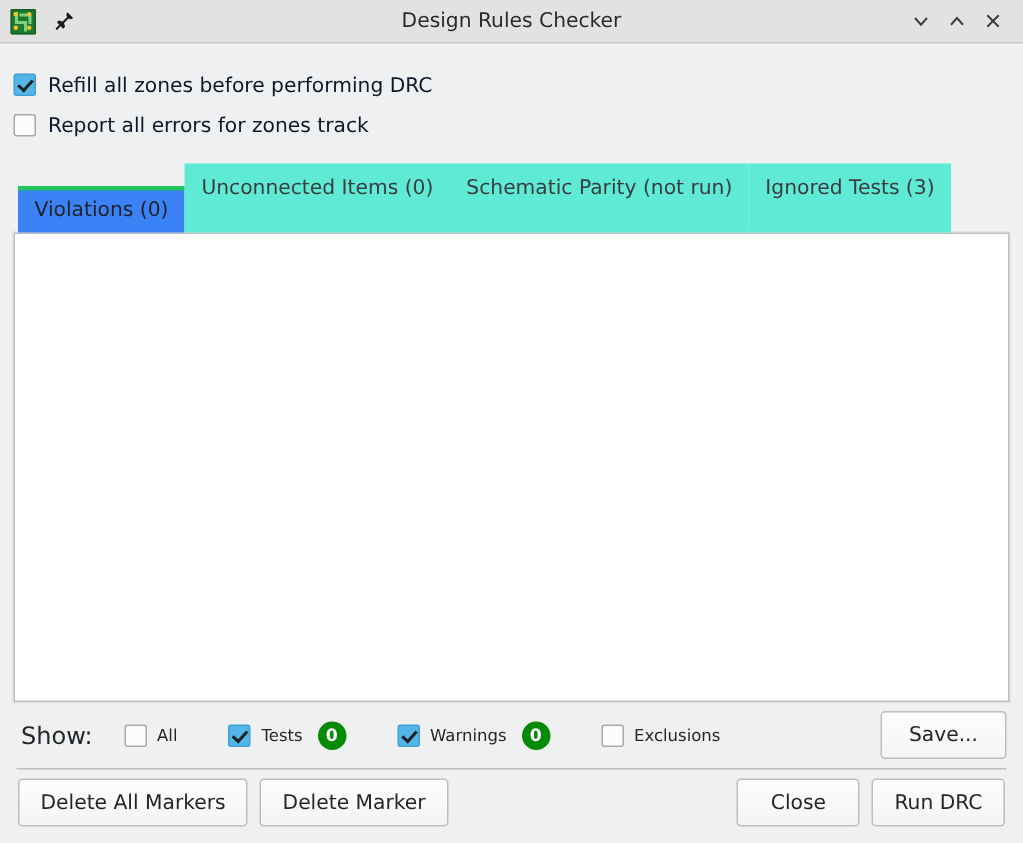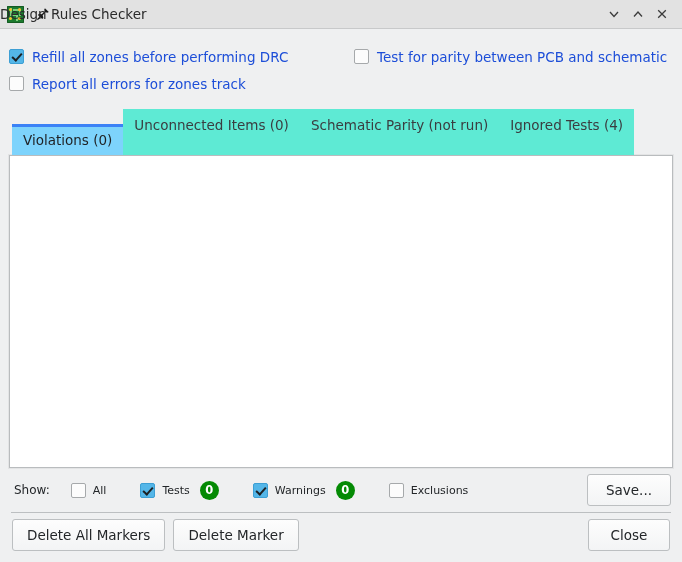--- a/index.html
+++ b/index.html
@@ -68,20 +68,21 @@
     width: 18px;
     height: 18px;
     display: flex;
     align-items: center;
     justify-content: center;
   }
 
   .tb-title {
     position: absolute;
     left: 0; right: 0;
+    text-align: center;
     font-size: 13.5px;
     color: #2b2b2b;
     pointer-events: none;
   }
   .tb-right {
     margin-left: auto;
     display: flex;
     align-items: center;
     gap: 0px;
     padding-right: 8px;
@@ -107,21 +108,21 @@
   }
   .opts-col-left { width: 345px; }
   .opts-col-right { flex: 1; }
 
   .cbrow {
     display: flex;
     align-items: center;
     gap: 8px;
     height: 27px;
   }
-  .cbrow .lbl { font-size: 13.5px; color: #1d4ed8; }
+  .cbrow .lbl { font-size: 13.5px; color: #0f172a; }
 
   
   .cb {
     width: 15px;
     height: 15px;
     border-radius: 2px;
     box-sizing: border-box;
     border: 1px solid #a6a9ab;
     background: #fcfcfc;
     position: relative;
@@ -155,22 +156,22 @@
     font-size: 13.5px;
     color: #3a3d40;
     background: #5eead4;
     border-top: 3px solid transparent;
     box-sizing: border-box;
     height: 46px;
     line-height: 15px;
     white-space: nowrap;
   }
   .tab.active {
-    background: #7dd3fc;
-    border-top: 3px solid #3b82f6;
+    background: #3b82f6;
+    border-top: 3px solid #22c55e;
     color: #1f2124;
     height: 31px;
   }
 
   
   .listpanel {
     height: 313px;
     background: #ffffff;
     border: 1px solid #b9bcbe;
     box-sizing: border-box;
@@ -179,21 +180,21 @@
   }
 
   
   .showrow {
     display: flex;
     align-items: center;
     height: 44px;
     padding-left: 5px;
   }
   .showlabel {
-    font-size: 12px;
+    font-size: 16px;
     margin-right: 21px;
   }
   .showitem {
     display: flex;
     align-items: center;
     gap: 7px;
     margin-right: 34px;
   }
   .showitem .lbl { font-size: 11px; }
   .badge {
@@ -298,33 +299,27 @@
     <div class="opts-col-left">
       <div class="cbrow">
         <span class="cb checked"></span>
         <span class="lbl">Refill all zones before performing DRC</span>
       </div>
       <div class="cbrow">
         <span class="cb"></span>
         <span class="lbl">Report all errors for zones track</span>
       </div>
     </div>
-    <div class="opts-col-right">
-      <div class="cbrow">
-        <span class="cb"></span>
-        <span class="lbl">Test for parity between PCB and schematic</span>
-      </div>
-    </div>
   </div>
 
   <div class="tabs">
     <div class="tab active">Violations (0)</div>
     <div class="tab">Unconnected Items (0)</div>
     <div class="tab">Schematic Parity (not run)</div>
-    <div class="tab">Ignored Tests (4)</div>
+    <div class="tab">Ignored Tests (3)</div>
   </div>
 
   <div class="listpanel"></div>
 
   <div class="showrow">
     <span class="showlabel">Show:</span>
 
     <span class="showitem">
       <span class="cb"></span>
       <span class="lbl">All</span>
@@ -350,15 +345,16 @@
     <button class="btn btn-save">Save...</button>
   </div>
 
   <div class="divider"></div>
 
   <div class="footer">
     <button class="btn">Delete All Markers</button>
     <button class="btn">Delete Marker</button>
     <span class="spacer"></span>
     <button class="btn" style="min-width:82px">Close</button>
+    <button class="btn" style="min-width:82px">Run DRC</button>
   </div>
 
 </div>
 
 </body></html>

